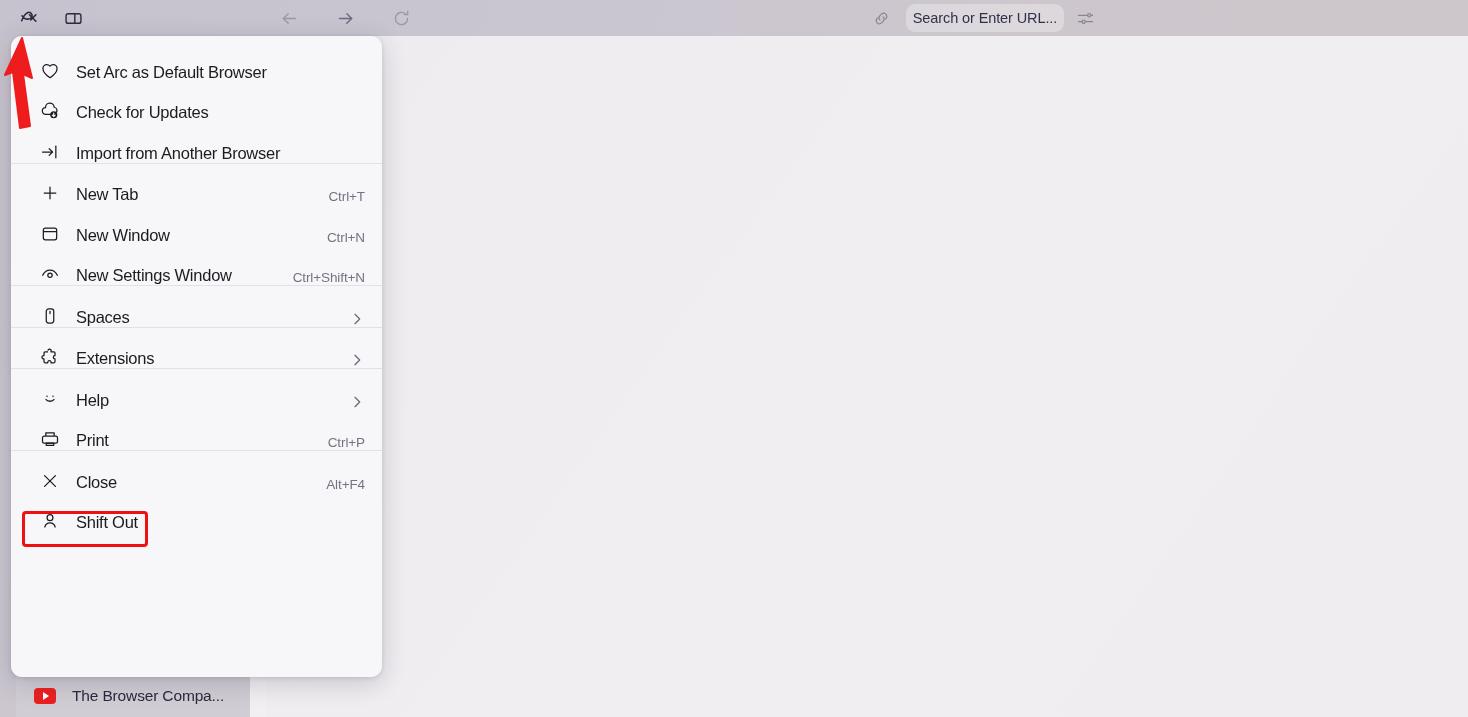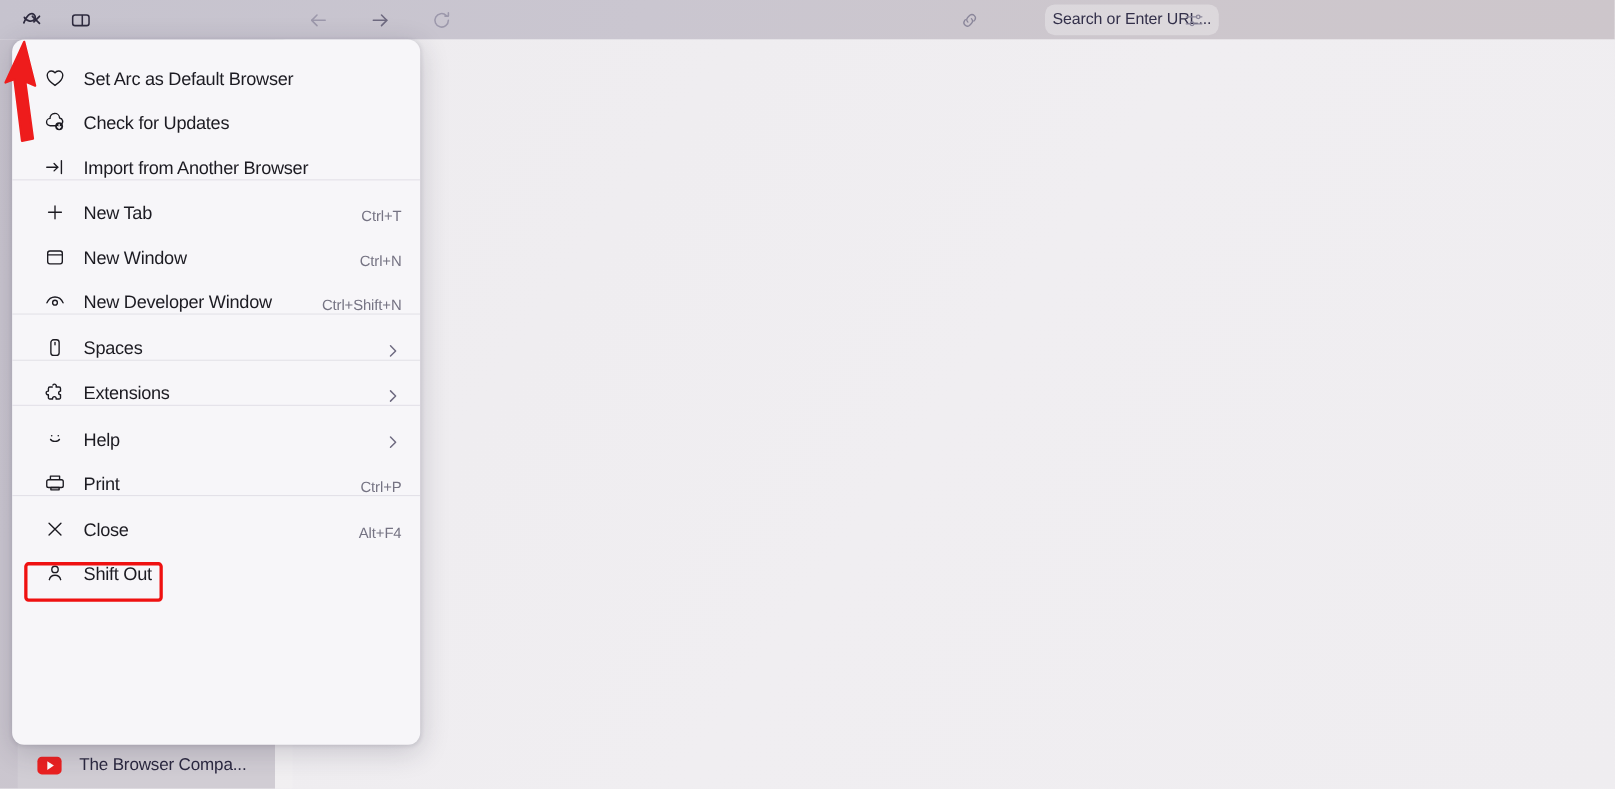--- a/index.html
+++ b/index.html
@@ -28,21 +28,21 @@
   }
   .arc-logo { margin-left:14px; }
   .sidebar-toggle { margin-left:14px; }
   .nav-group { display:flex; align-items:center; gap:26px; margin-left:186px; }
 
   .url-pill {
     position:absolute; left:906px; top:4px;
     width:158px; height:28px;
     background:rgba(255,255,255,0.30);
     border-radius:9px;
-    display:flex; align-items:center; justify-content:center;margin-left:44px;
+    display:flex; align-items:center; justify-content:center;
   }
   .url-pill span {
     font-size:14.5px; color:#33304a; letter-spacing:-0.1px; white-space:nowrap;
   }
   .link-icon { position:absolute; left:872px; top:9px; }
   .tune-icon { position:absolute; left:1076px; top:9px; }
 
   
   .sidebar-strip {
     position:absolute; left:0; top:36px; width:250px; height:681px;
@@ -243,21 +243,21 @@
         <span class="mlabel">New Window</span>
         <span class="mshort">Ctrl+N</span>
       </div>
       <div class="mitem">
         <span class="micon">
           <svg width="20" height="20" viewBox="0 0 24 24" fill="none" stroke="#1c1b22" stroke-width="1.5" stroke-linecap="round">
             <path d="M3.2 13.5 C5 9.4 8.2 7.2 12 7.2 C15.8 7.2 19 9.4 20.8 13.5"></path>
             <circle cx="12" cy="13.4" r="2.6"></circle>
           </svg>
         </span>
-        <span class="mlabel">New Developer Window</span>
+        <span class="mlabel">New Settings Window</span>
         <span class="mshort">Ctrl+Shift+N</span>
       </div>
     </div>
 
     <div class="mgroup">
       <div class="mitem">
         <span class="micon">
           <svg width="20" height="20" viewBox="0 0 24 24" fill="none" stroke="#1c1b22" stroke-width="1.5" stroke-linejoin="round" stroke-linecap="round">
             <rect x="7.5" y="3.5" width="9" height="17" rx="3"></rect>
               <path d="M12 6.5 V9"></path>

